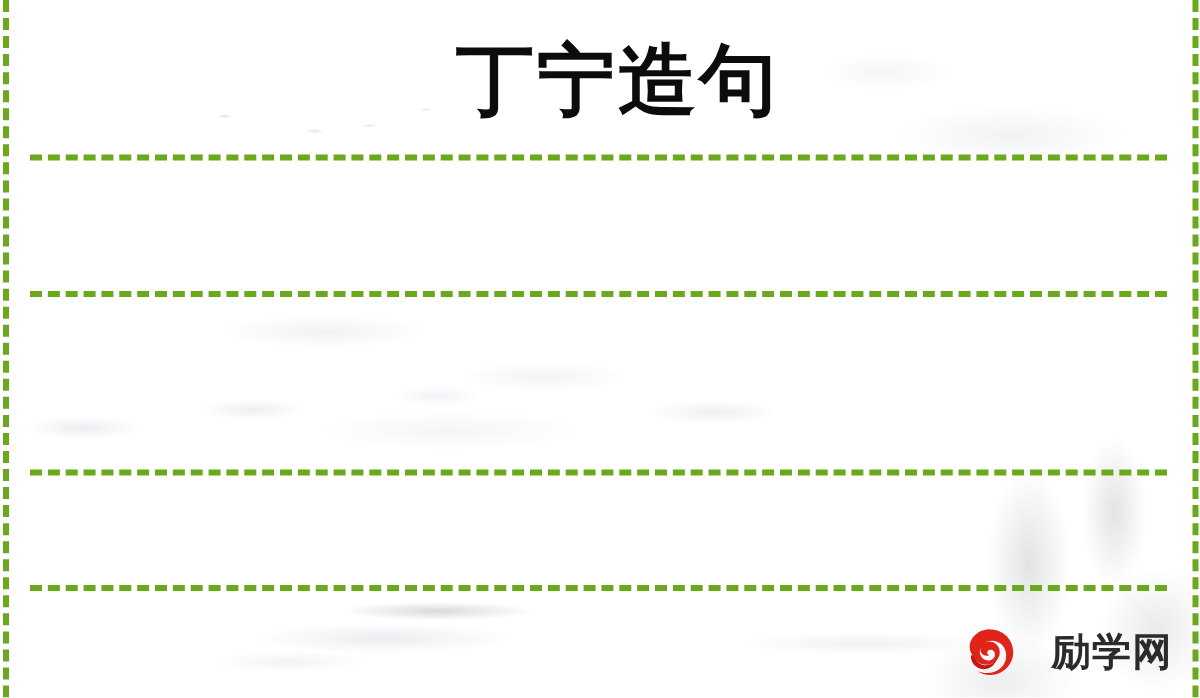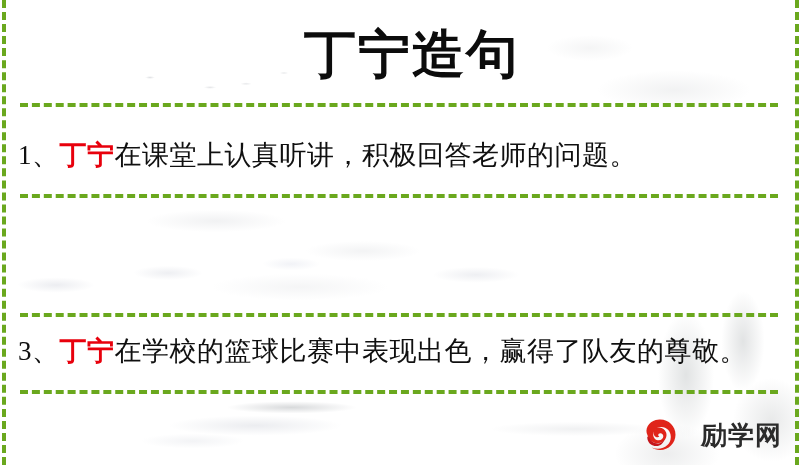--- a/index.html
+++ b/index.html
@@ -203,28 +203,22 @@
 
   <div class="frame-left"></div>
   <div class="frame-right"></div>
   <div class="sep sep-1"></div>
   <div class="sep sep-2"></div>
   <div class="sep sep-3"></div>
   <div class="sep sep-4"></div>
 
   <div class="title">丁宁造句</div>
 
-  <div class="sentence s1">
-    <span>1、</span><span></span><span class="kw">丁宁</span><span>在课堂上认真听讲，积极回答老师的问题。</span>
-  </div>
-
-
-  <div class="sentence s3">
-    <span>3、</span><span></span><span class="kw">丁宁</span><span>在学校的篮球比赛中表现出色，赢得了队友的尊敬。</span>
-  </div>
+
+
 
   <div class="logo">
     <span class="logo-mark">
       <svg viewBox="0 0 36 36" width="36" height="36" aria-hidden="true">
         <path d="M18.2 2.6c8.6 0 15.3 6.7 15.3 15.1 0 8.5-6.9 15.3-15.4 15.3-3.2 0-6.1-0.9-8.5-2.5 2.1 0.8 4.2 1.2 6.3 1.2 7.5 0 12.9-5 12.9-11.7 0-5.6-4-9.9-9.5-9.9-4.6 0-8.1 3.2-8.1 7.3 0 3.4 2.4 5.9 5.6 5.9 2.6 0 4.5-1.7 4.5-4 0-1.8-1.2-3.1-2.9-3.1-1.3 0-2.2 0.8-2.2 1.9 0 0.9 0.6 1.5 1.4 1.5-1.9 1.3-4.6 0.4-5.6-1.7-1.2-2.6 0.3-5.7 3.2-6.8 3.6-1.4 7.6 0.6 8.9 4.3 1.5 4.3-1.1 9-5.7 10.4-5.4 1.6-11.1-1.6-12.7-7.1C2.1 12.1 6.9 4.9 13.7 3.1c1.5-0.4 3-0.6 4.5-0.5z" fill="#e0241a"></path>
         <path d="M7.4 20.6c1.4 4.3 5.9 6.8 10.2 5.6 2.4-0.7 4.1-2.4 4.8-4.5-0.3 3.4-2.9 6.4-6.5 7.2-4.6 1-9.1-1.7-10.3-6.1-0.3-1.1-0.4-2.2-0.3-3.2 0.5 0.4 1.3 0.7 2.1 1z" fill="#c4161c"></path>
       </svg>
     </span>
     <span class="logo-text">励学网</span>
   </div>

